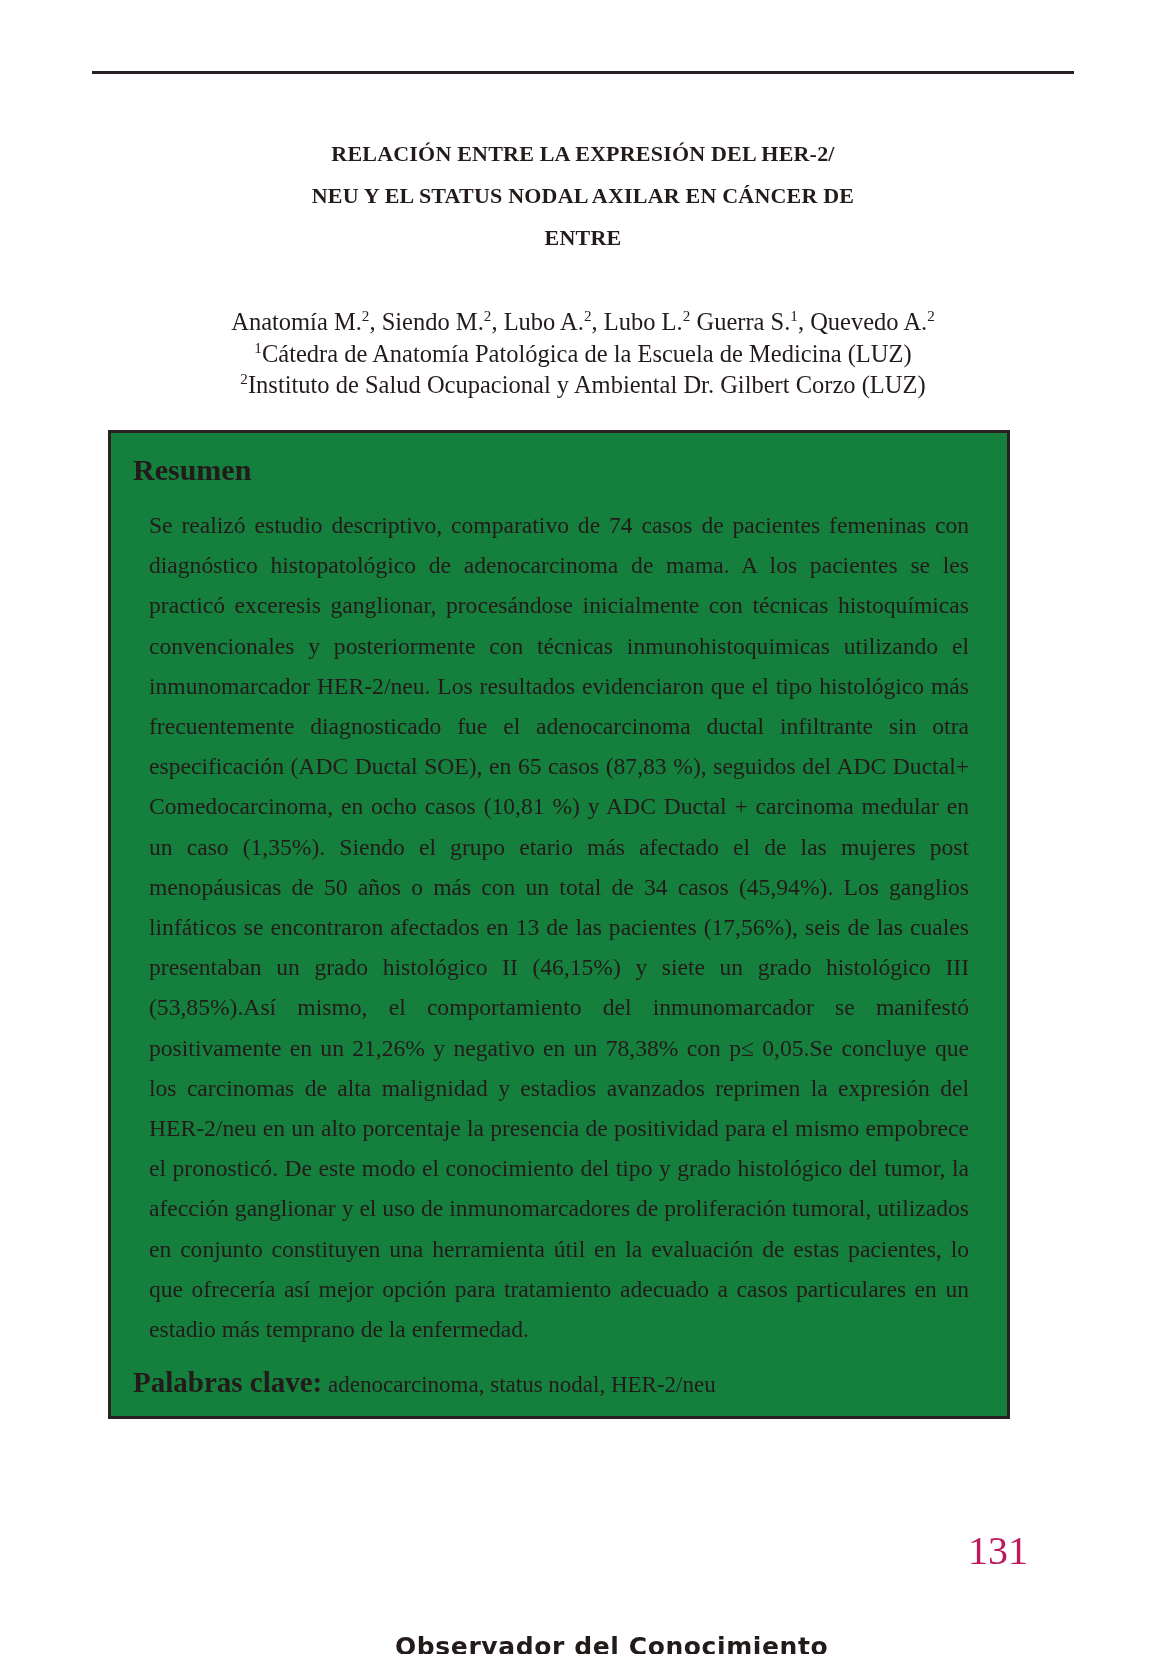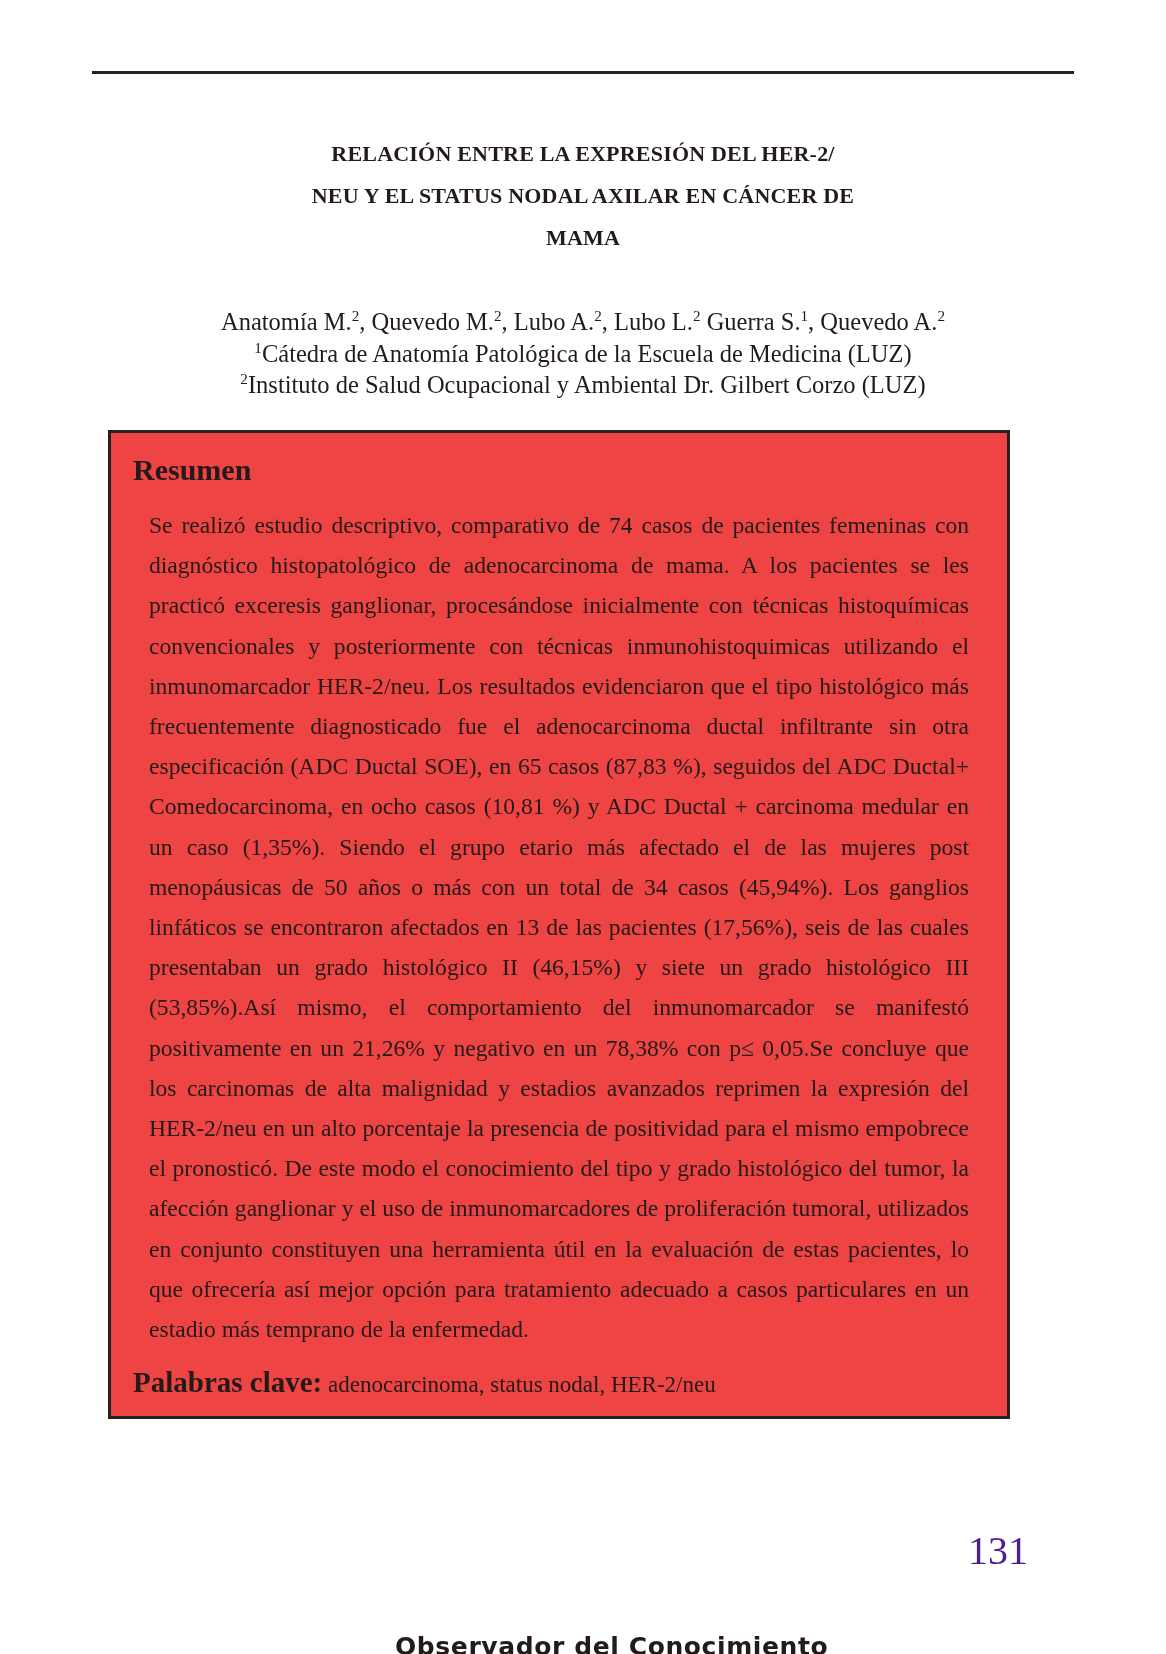--- a/index.html
+++ b/index.html
@@ -69,21 +69,21 @@
   
   .abstract-box {
     position: absolute;
     left: 108px;
     top: 430px;
     width: 902px;
     min-height: 934px;
     border: 3px solid #2b2020;
     box-sizing: border-box;
     padding: 18px 22px 14px 22px;
-    background: #ef4444;
+    background: #15803d;
   }
 
   .abstract-heading {
     font-weight: bold;
     font-size: 30px;
     line-height: 38px;
     margin: 0 0 6px 0;
     color: #231a1a;
   }
 
@@ -121,38 +121,38 @@
     font-size: 25px;
     letter-spacing: 0.6px;
     color: #231a1a;
   }
   .footer-page {
     position: absolute;
     left: 968px;
     top: 1527px;
     font-family: "Liberation Serif", "DejaVu Serif", serif;
     font-size: 40px;
-    color: #4c1d95;
+    color: #be185d;
   }
 </style>
 </head>
 <body>
 
 <div class="page">
 
   <div class="top-rule"></div>
 
   <div class="title">
     <div>RELACIÓN ENTRE LA EXPRESIÓN DEL HER-2/</div>
     <div>NEU Y EL STATUS NODAL AXILAR EN CÁNCER DE</div>
-    <div>MAMA</div>
+    <div>ENTRE</div>
   </div>
 
   <div class="authors-block">
-    <div class="line"><span>Anatomía M.</span><sup>2</sup>, <span>Quevedo M.</span><sup>2</sup>, <span>Lubo A.</span><sup>2</sup>, <span>Lubo L.</span><sup>2</sup> <span>Guerra S.</span><sup>1</sup>, <span>Quevedo A.</span><sup>2</sup></div>
+    <div class="line"><span>Anatomía M.</span><sup>2</sup>, <span>Siendo M.</span><sup>2</sup>, <span>Lubo A.</span><sup>2</sup>, <span>Lubo L.</span><sup>2</sup> <span>Guerra S.</span><sup>1</sup>, <span>Quevedo A.</span><sup>2</sup></div>
     <div class="line"><sup>1</sup><span>Cátedra de Anatomía Patológica de la Escuela de Medicina (LUZ)</span></div>
     <div class="line"><sup>2</sup><span>Instituto de Salud Ocupacional y Ambiental Dr. Gilbert Corzo (LUZ)</span></div>
   </div>
 
   <div class="abstract-box">
     <h2 class="abstract-heading">Resumen</h2>
     <p class="abstract-body">Se  realizó estudio descriptivo, comparativo de 74 casos de pacientes femeninas con diagnóstico histopatológico de adenocarcinoma de mama. A los  pacientes se les practicó  exceresis  ganglionar, procesándose inicialmente con técnicas histoquímicas convencionales y posteriormente con técnicas inmunohistoquimicas utilizando el inmunomarcador HER-2/neu. Los resultados evidenciaron que el tipo histológico más frecuentemente diagnosticado fue el adenocarcinoma ductal infiltrante sin otra especificación (ADC Ductal SOE), en 65 casos (87,83 %), seguidos del ADC Ductal+ Comedocarcinoma,  en  ocho  casos      (10,81 %) y ADC  Ductal + carcinoma medular en un caso (1,35%). Siendo el grupo etario más afectado el de las mujeres post menopáusicas de 50 años o más con un total de 34 casos (45,94%). Los ganglios linfáticos se encontraron afectados en 13 de las pacientes (17,56%), seis de las cuales presentaban un  grado histológico II (46,15%) y siete un grado histológico III (53,85%).Así mismo, el comportamiento del inmunomarcador se manifestó positivamente en un 21,26% y negativo en un 78,38% con p≤ 0,05.Se concluye que los carcinomas de alta malignidad y estadios avanzados reprimen la expresión del HER-2/neu en un alto porcentaje la presencia de positividad para el mismo empobrece el pronosticó. De este modo el conocimiento del tipo y grado histológico del tumor, la afección ganglionar y el uso de inmunomarcadores de proliferación tumoral, utilizados en conjunto constituyen una herramienta útil en la evaluación de estas pacientes, lo que ofrecería así mejor opción para tratamiento adecuado a casos particulares en un estadio más temprano de la enfermedad.</p>
     <div class="keywords">
       <span class="kw-label">Palabras clave:</span>
       <span class="kw-values">adenocarcinoma, status nodal, HER-2/neu</span>

